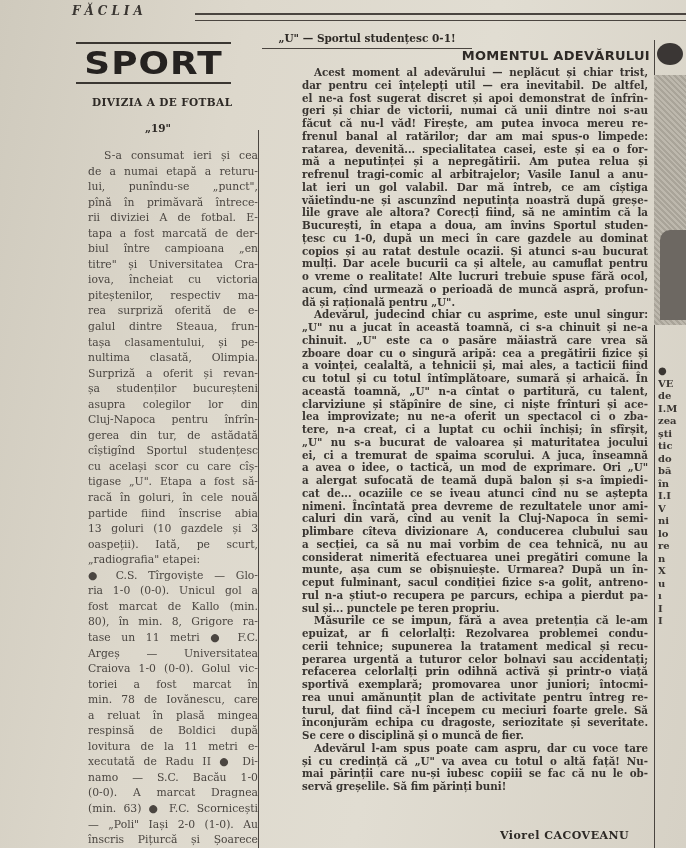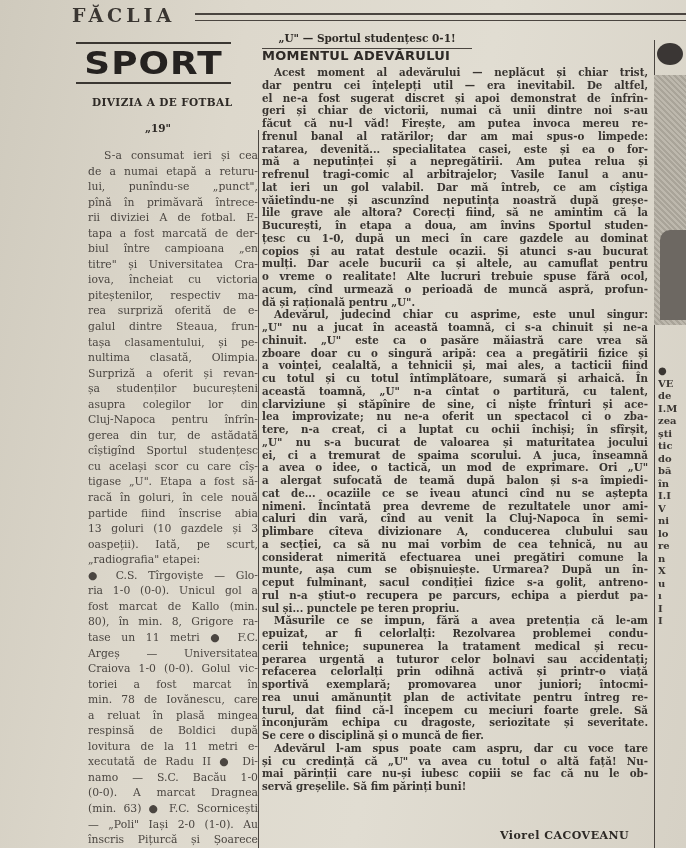--- a/index.html
+++ b/index.html
@@ -10,21 +10,21 @@
       color: #2e2a26;
     }
     .paper {
       position: absolute; left: 0; top: 0; width: 686px; height: 848px;
       background: linear-gradient(100deg, #cfcabd 0%, #ddd8cc 30%, #e1ddd2 60%, #d6d1c5 100%);
     }
     
     .masthead {
       position: absolute; left: 72px; top: 4px;
       font-family: "DejaVu Serif", serif; font-weight: bold;
-      font-size: 19px; letter-spacing: 4px; color: #3a3632;
+      font-size: 12px; letter-spacing: 4px; color: #3a3632; font-style: italic;
     }
     .masthead-rule {
       position: absolute; left: 195px; top: 13px; width: 491px; height: 5px;
       border-top: 2px solid #4a4540; border-bottom: 1px solid #4a4540;
     }
     
     .left-col { position: absolute; left: 22px; top: 40px; width: 232px; }
     .sport-box { position: relative; margin-left: 54px; width: 155px; }
     .sport-box .rule { height: 2px; background: #3b3732; margin: 2px 0; }
     .sport-word {
@@ -44,28 +44,28 @@
     .lc-text .ln { display: block; white-space: nowrap; text-align-last: justify; margin-left: 38px; }
     .vrule-left { position: absolute; left: 258px; top: 130px; width: 1px; height: 718px; background: #4a4540; }
     .vrule-right { position: absolute; left: 654px; top: 40px; width: 1px; height: 808px; background: #4a4540; }
     
     .kicker {
       position: absolute; left: 262px; top: 32px; width: 210px;
       font-weight: bold; font-size: 10.5px; padding-bottom: 4px; border-bottom: 1px solid #4a4540;
       text-align: center;
     }
     .article-title {
-      position: absolute; left: 262px; top: 48px; width: 388px; text-align: left;
+      position: absolute; left: 262px; top: 48px; width: 388px; text-align: right;
       font-family: "DejaVu Sans", sans-serif; font-weight: bold; font-size: 13px; letter-spacing: 0.3px;
     }
     .article-body {
       position: absolute; left: 262px; top: 66px; width: 386px;
       font-size: 10.3px; line-height: 12.75px; font-weight: bold; color: #383430;
     }
-    .article-body .ln { display: block; white-space: nowrap; text-align: justify; text-align-last: justify; }
+    .article-body .ln { display: block; white-space: nowrap; text-align: justify; text-align-last: justify; margin-left: 40px; }
     .article-body .ln.last { text-align-last: left; }
     .article-body .ln.indent { padding-left: 12px; }
     .byline {
       position: absolute; left: 500px; top: 829px; font-weight: bold; font-size: 11px; letter-spacing: 0.5px;
     }
     
     .photo-dot { position: absolute; left: 657px; top: 43px; width: 26px; height: 22px; border-radius: 50%; background: #3a3634; }
     .photo {
       position: absolute; left: 654px; top: 75px; width: 32px; height: 250px;
       background: repeating-linear-gradient(45deg, #bdb8ad 0 2px, #a9a499 2px 4px);

